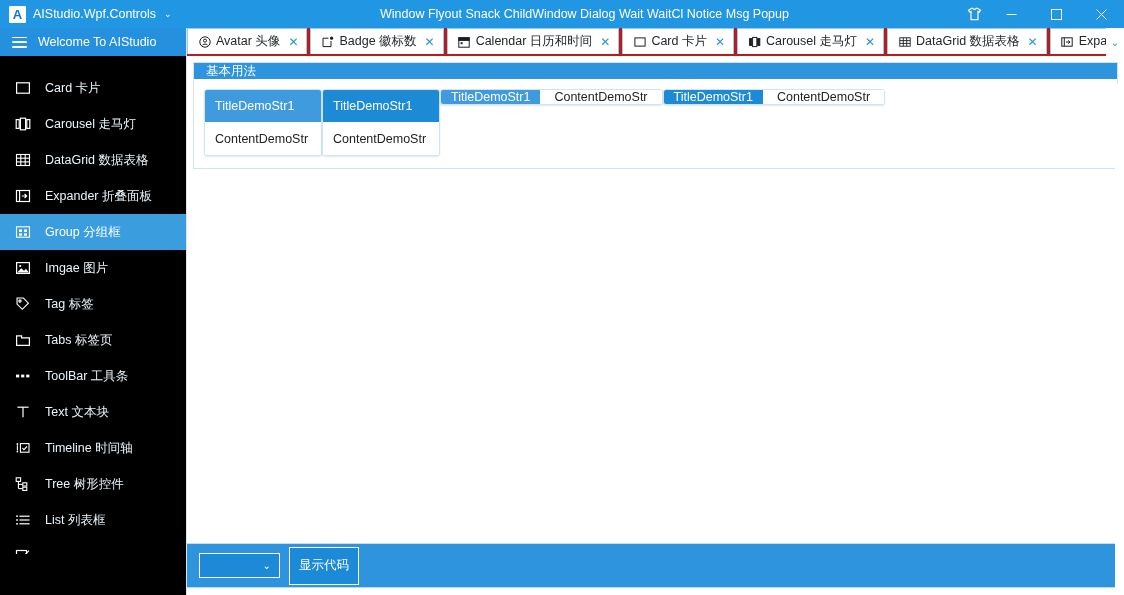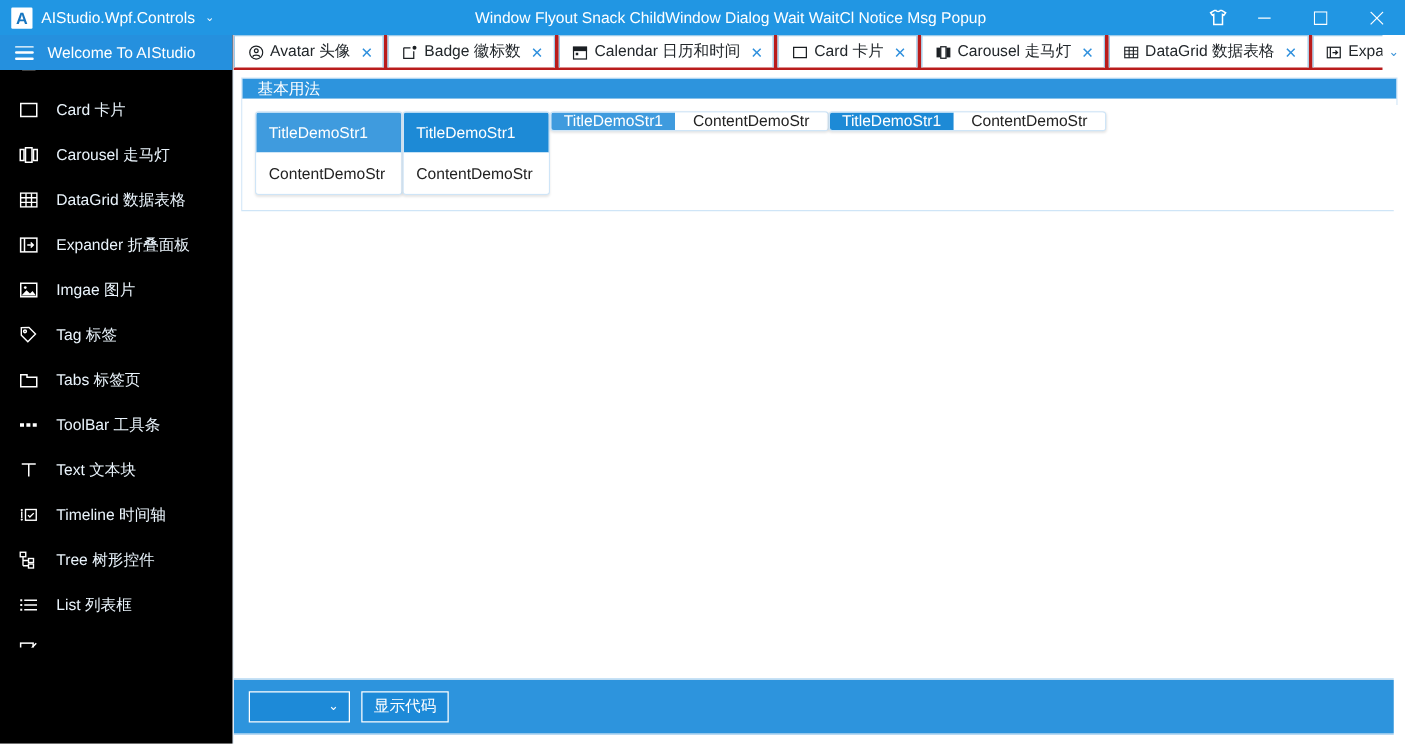--- a/index.html
+++ b/index.html
@@ -283,21 +283,21 @@
     width: 81px; height: 25px;
     background: #1d8ad8;
     border: 1px solid #ffffff;
     display: flex; align-items: center; justify-content: flex-end;
     padding-right: 8px;
     color: #ffffff;
     font-size: 11px;
   }
   .combo .cv { font-size: 10px; line-height: 1; }
   .showcode-btn {
-    height: 25px;
+    height: 38px;
     background: #1d8ad8;
     border: 1px solid #ffffff;
     color: #ffffff;
     font-size: 12.5px;
     padding: 0 9px;
     display: flex; align-items: center;
   }
   .footer-rest { flex: 1 1 auto; }
 
   
@@ -414,20 +414,32 @@
           <span class="side-icon">
             <svg width="16" height="16" viewBox="0 0 16 16" fill="none" stroke="#ffffff" stroke-width="1.2">
                 <rect x="1.5" y="2.5" width="13" height="11"></rect>
                 <line x1="4.6" y1="2.5" x2="4.6" y2="13.5"></line>
                 <path d="M6.8 8 L11.4 8 M9.6 6 L11.6 8 L9.6 10"></path>
               </svg>
           </span>
           <span>Expander 折叠面板</span>
         </div>
 
+        <div class="side-item selected">
+          <span class="side-icon">
+            <svg width="16" height="16" viewBox="0 0 16 16" fill="none" stroke="#ffffff" stroke-width="1.1">
+              <rect x="1.5" y="2.8" width="13" height="10.4"></rect>
+              <rect x="4" y="5.4" width="3" height="2.6" fill="#ffffff" stroke="none"></rect>
+              <rect x="9" y="5.4" width="3" height="2.6" fill="#ffffff" stroke="none"></rect>
+              <rect x="4" y="9.4" width="3" height="2.3" fill="#ffffff" stroke="none"></rect>
+              <rect x="9" y="9.4" width="3" height="2.3" fill="#ffffff" stroke="none"></rect>
+            </svg>
+          </span>
+          <span>Group 分组框</span>
+        </div>
 
         <div class="side-item">
           <span class="side-icon">
             <svg width="16" height="16" viewBox="0 0 16 16" fill="none" stroke="#ffffff" stroke-width="1.2">
                 <rect x="1.6" y="2.6" width="12.8" height="10.8"></rect>
                 <circle cx="5.2" cy="6" r="1.1" fill="#ffffff" stroke="none"></circle>
                 <path d="M2.2 12.4 L6.2 8.2 L9 10.8 L11 8.8 L13.8 12.4 Z" fill="#ffffff" stroke="none"></path>
               </svg>
           </span>
           <span>Imgae 图片</span>

